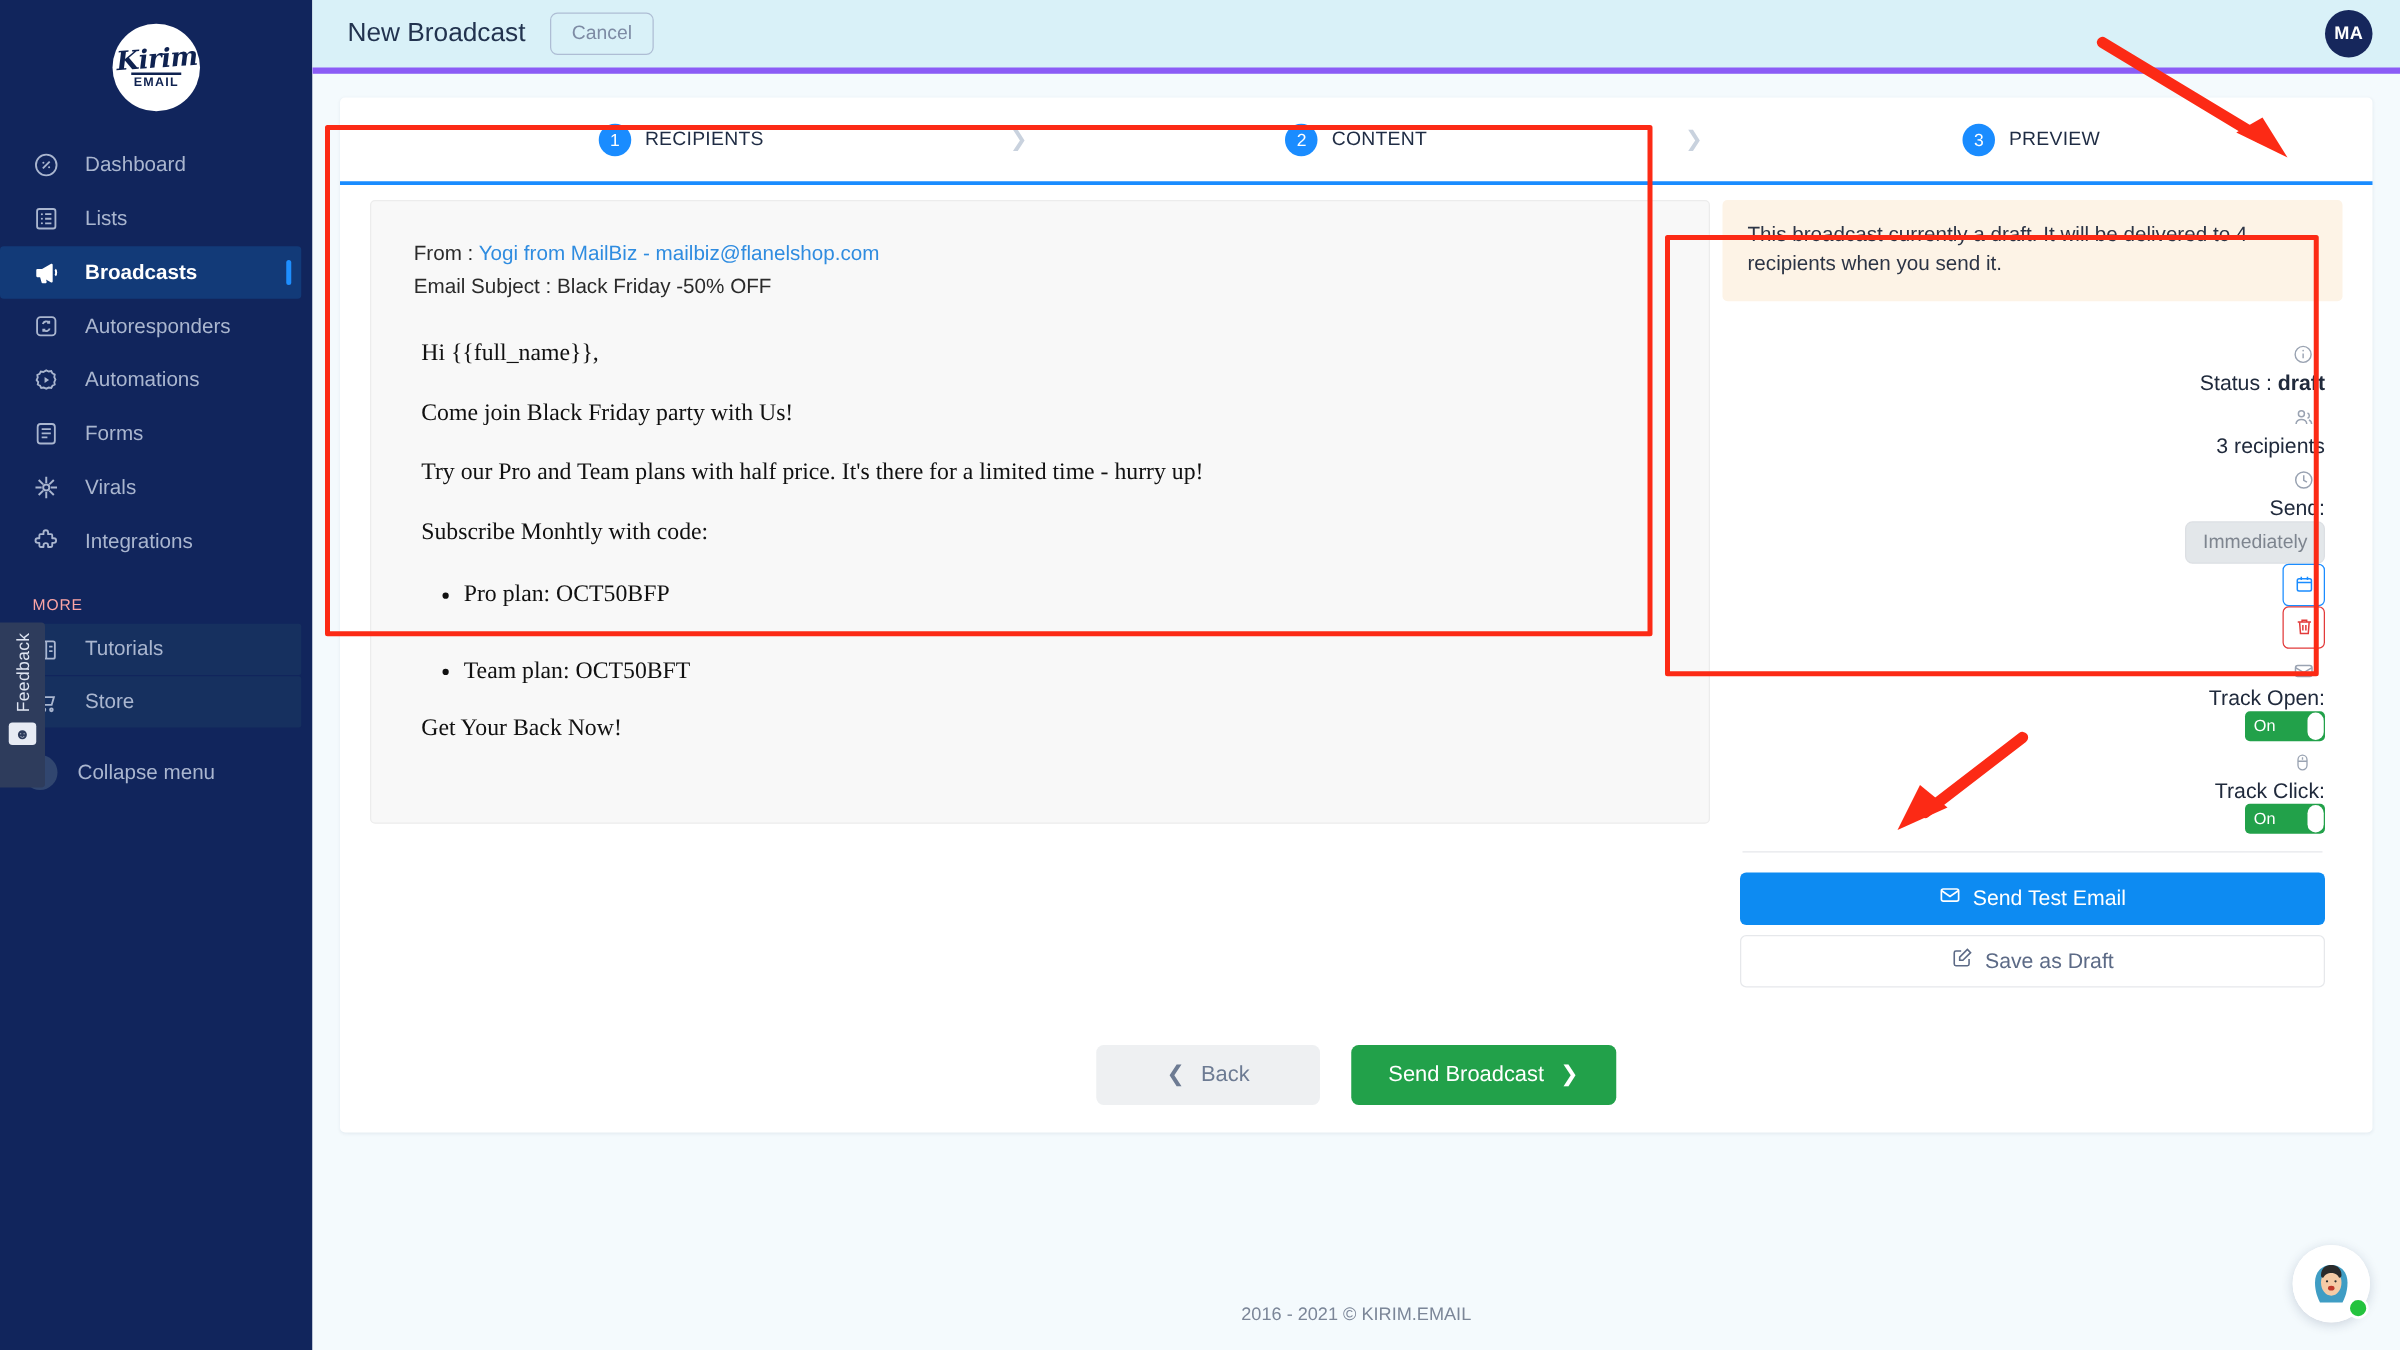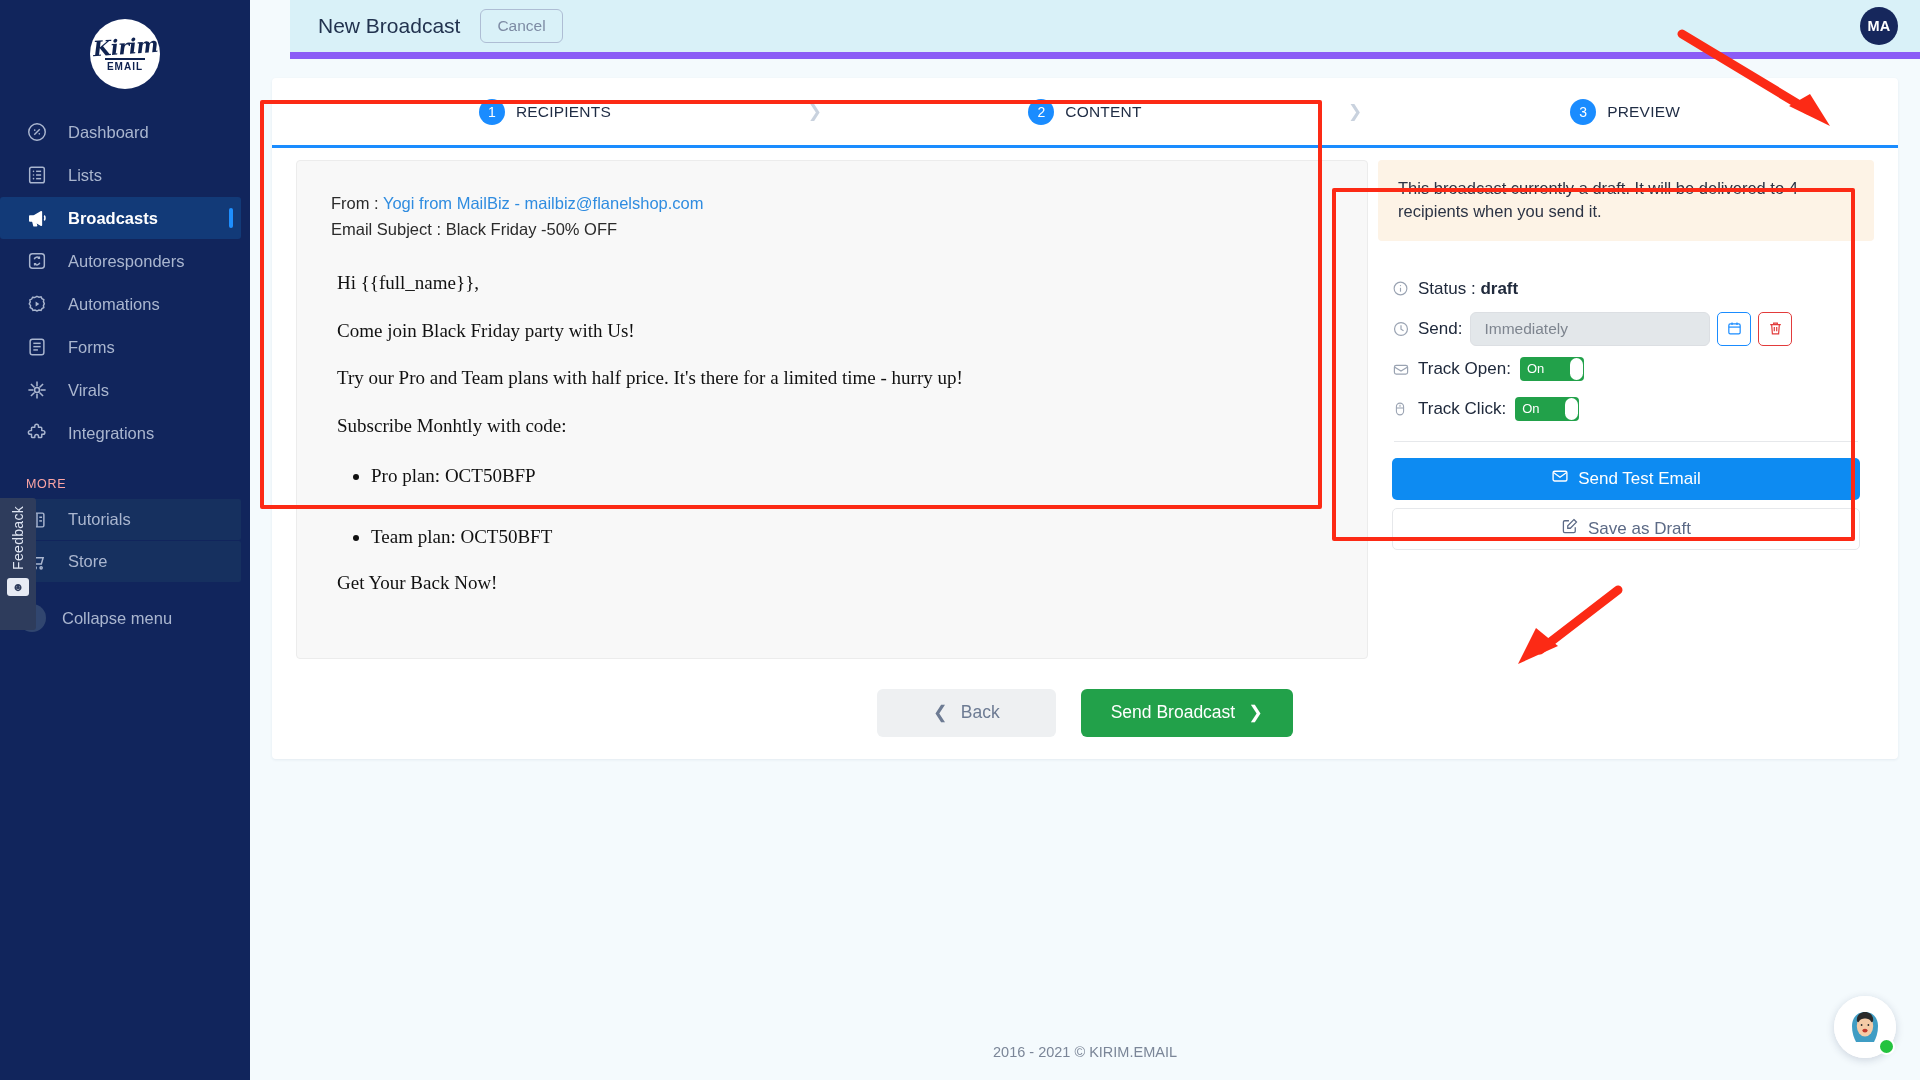--- a/index.html
+++ b/index.html
@@ -109,22 +109,21 @@
     display: flex; align-items: center; justify-content: center;
     font-size: 12px; color: #2e3c5c; line-height: 1;
   }
 
   
   .main { flex: 1; height: 1080px; position: relative; background: #f4fafd; }
 
   .topbar {
     height: 59px; background: #d9f1f8;
     display: flex; align-items: center; padding: 0 22px 0 28px;
-    border-bottom: 7px solid #8b5cf6;
-    margin-left: 40px;
+    border-bottom: 5px solid #8b5cf6;
   }
   .page-title { font-size: 21px; color: #22334f; margin-right: 20px; }
   .cancel-btn {
     border: 1px solid #aebdd4; background: transparent;
     color: #7d8ba4; font-size: 15.5px;
     border-radius: 6px; padding: 7px 16px; cursor: pointer;
     font-family: inherit;
   }
   .topbar-right { margin-left: auto; display: flex; align-items: center; gap: 14px; }
   .getstarted {
@@ -193,21 +192,21 @@
 
   .notice {
     background: #fdf3e6; border-radius: 4px;
     padding: 17px 20px; font-size: 16.5px; color: #2c3445;
     line-height: 1.42;
   }
   .settings {
     background: #fff; margin-top: 16px;
     padding: 14px 14px 16px 14px;
   }
-  .srow { display: flex; align-items: center; min-height: 36px; margin-bottom: 4px; }
+  .srow { display: flex; align-items: flex-end; min-height: 36px; margin-bottom: 4px; flex-direction: column; }
   .srow .sico { width: 26px; flex: 0 0 26px; color: #8d97a8; display: flex; align-items: center; }
   .srow .stext { font-size: 17px; color: #202a3c; }
   .srow .stext b { font-weight: bold; }
 
   .send-input {
     flex: 1 1 auto; max-width: 240px;
     background: #e3e7ea; border: 1px solid #dcdfe3;
     border-radius: 6px; height: 34px;
     display: flex; align-items: center; padding: 0 13px;
     color: #7e858f; font-size: 15.5px;
@@ -511,20 +510,30 @@
               <span class="sico">
                 <svg width="17" height="17" viewBox="0 0 24 24" fill="none" stroke="#9aa3b2" stroke-width="1.6">
                   <circle cx="12" cy="12" r="9"></circle>
                     <line x1="12" y1="11" x2="12" y2="16.5"></line>
                     <circle cx="12" cy="7.8" r=".9" fill="#9aa3b2" stroke="none"></circle>
                 </svg>
               </span>
               <span class="stext"><span>Status : </span><b>draft</b></span>
             </div>
 
+            <div class="srow">
+              <span class="sico">
+                <svg width="18" height="18" viewBox="0 0 24 24" fill="none" stroke="#9aa3b2" stroke-width="1.6">
+                  <circle cx="9.5" cy="8" r="3.2"></circle>
+                    <path d="M3.8 19c0-3.2 2.6-5 5.7-5s5.7 1.8 5.7 5"></path>
+                  <path d="M16 7.2a3 3 0 010 5.6M17.5 14.6c1.8.6 2.9 2.2 2.9 4.4"></path>
+                </svg>
+              </span>
+              <span class="stext">3 recipients</span>
+            </div>
 
             <div class="srow">
               <span class="sico">
                 <svg width="18" height="18" viewBox="0 0 24 24" fill="none" stroke="#9aa3b2" stroke-width="1.6">
                   <circle cx="12" cy="12" r="8.6"></circle>
                     <path d="M12 7v5.3l3.4 2"></path>
                 </svg>
               </span>
               <span class="stext">Send:</span>
               <span class="send-input">Immediately</span>

